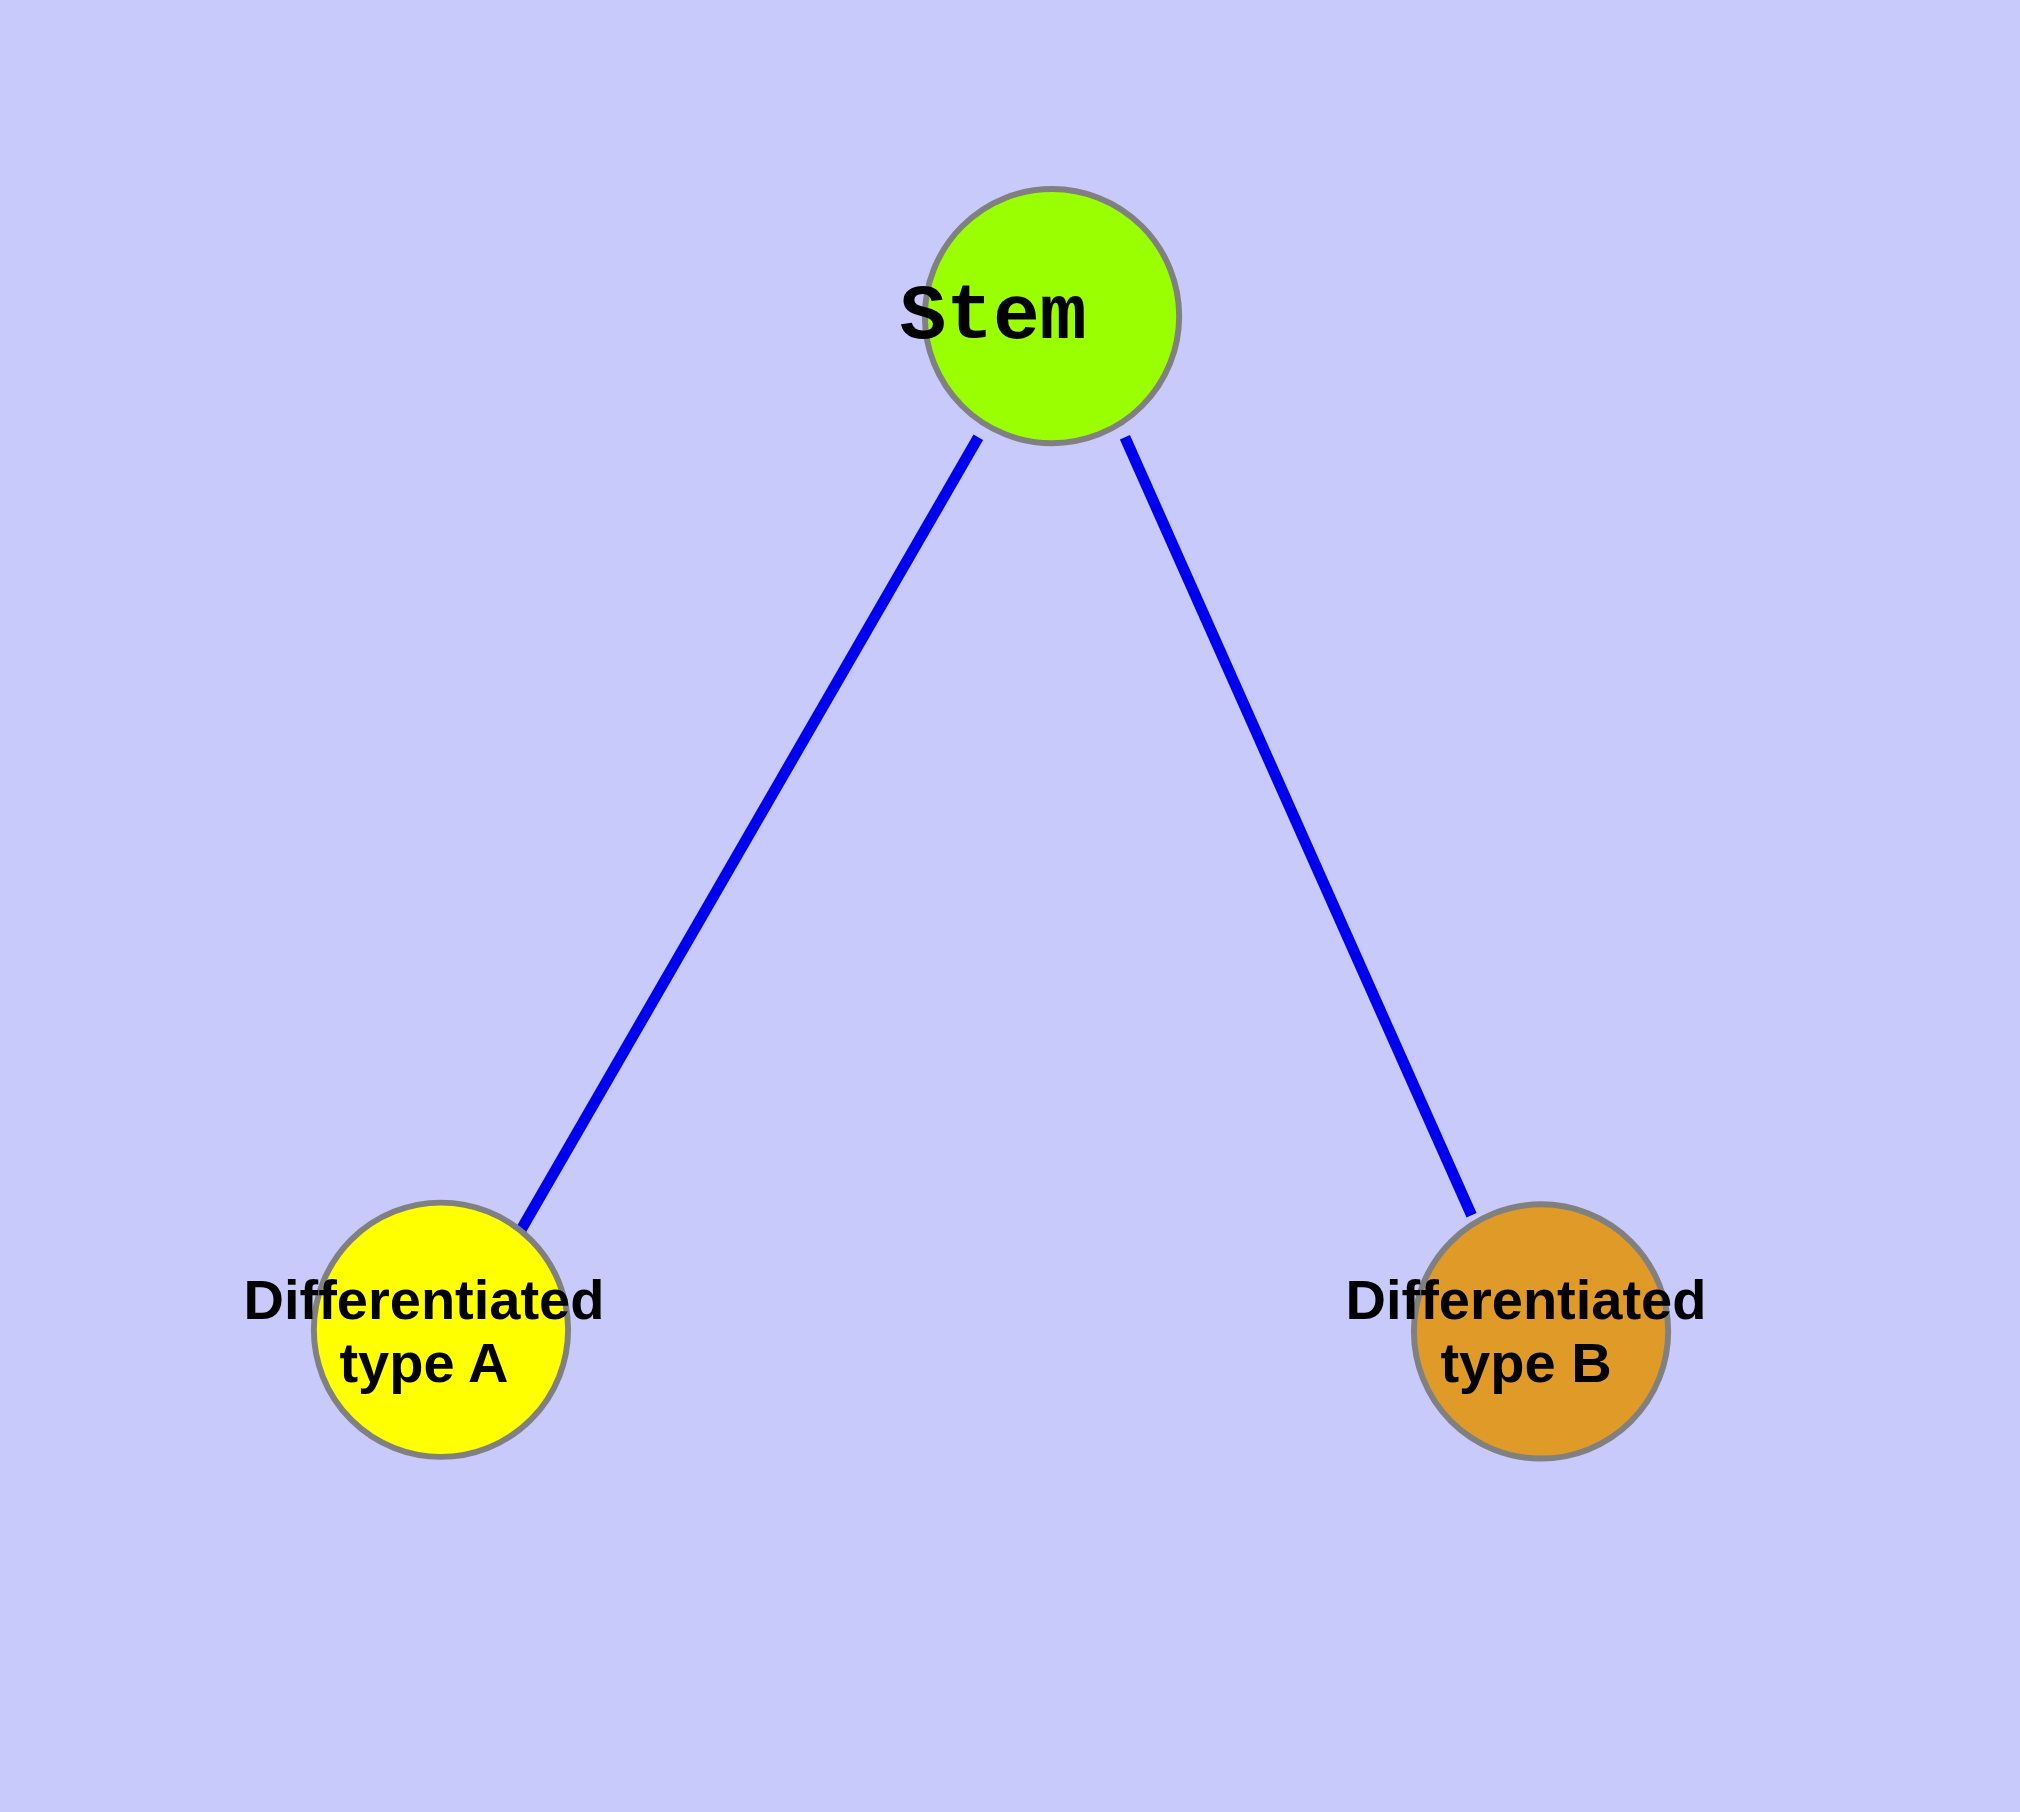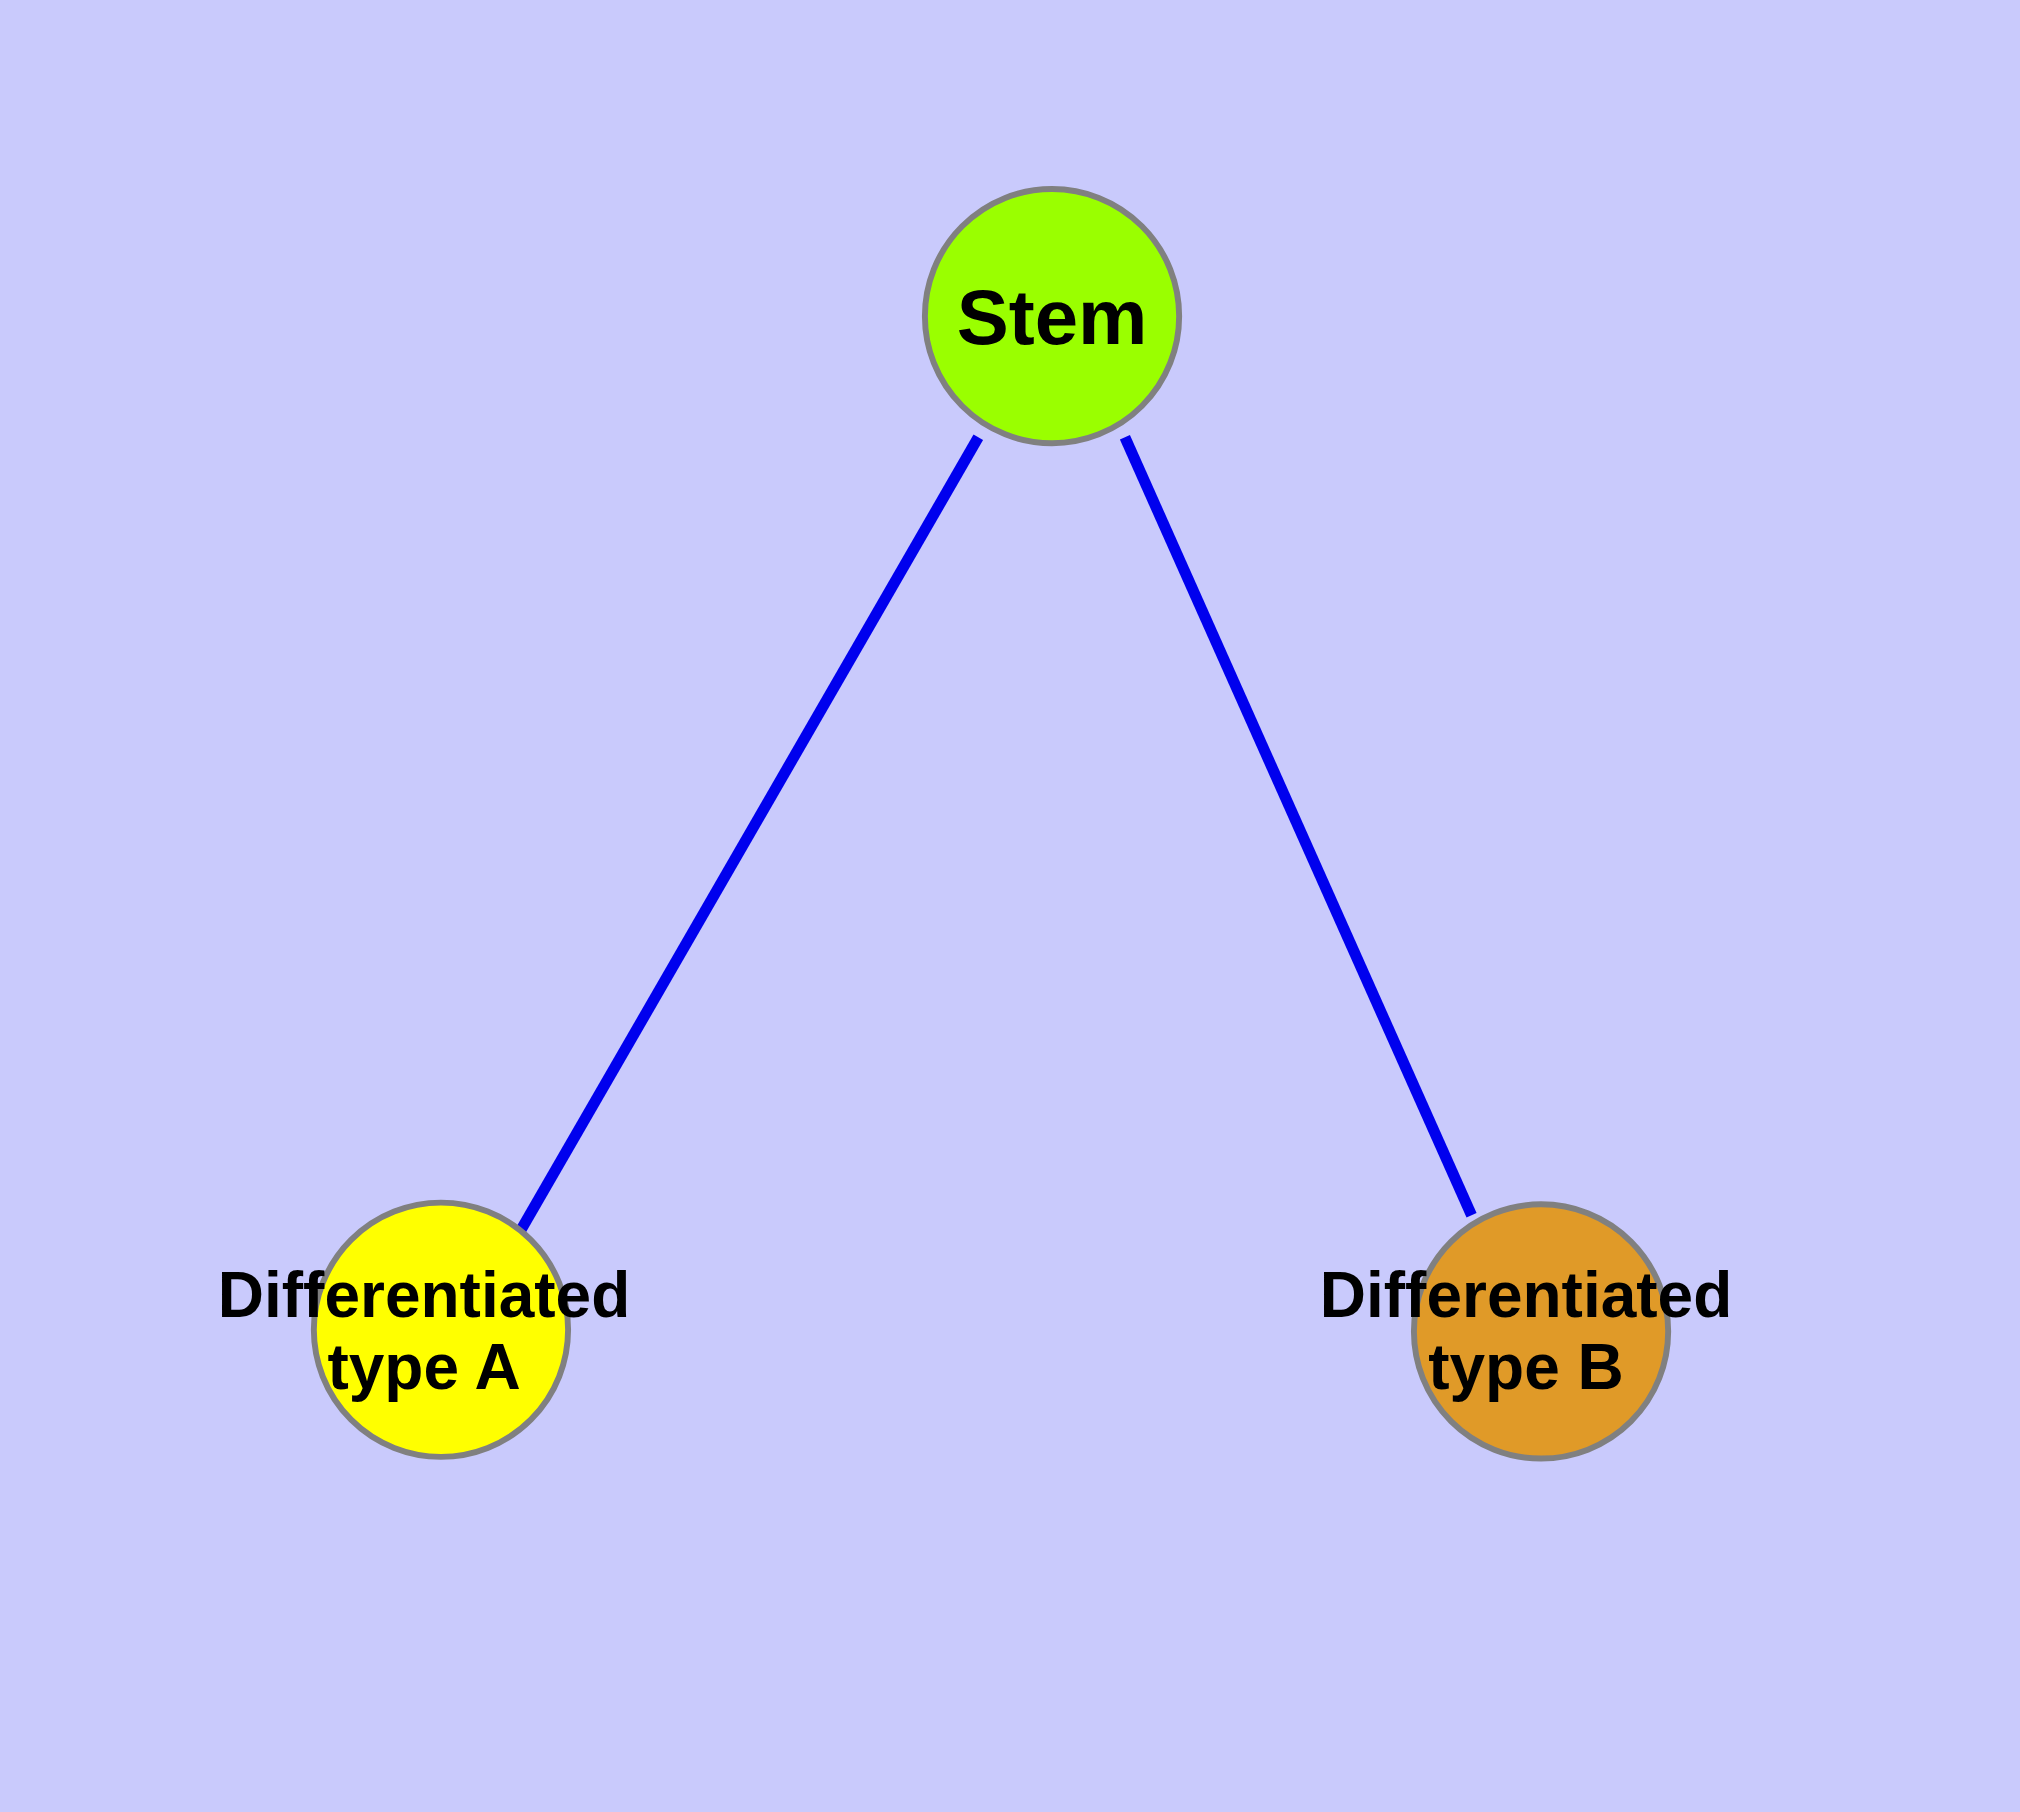--- a/index.html
+++ b/index.html
@@ -37,21 +37,21 @@
     font-weight: bold;
     line-height: 1.12;
     white-space: pre;
     pointer-events: none;
     transform: translate(-50%, -50%);
   }
   .label-stem {
     font-size: 78px;
   }
   .label-leaf {
-    font-size: 64px;
+    font-size: 56px;
   }
 </style>
 </head>
 <body>
 
 <div id="canvas">
 
   <div id="bg-rect"></div>
 
   <svg id="graph-svg" viewBox="0 0 2384 2138">
@@ -61,21 +61,21 @@
       <line x1="1327" y1="516" x2="1736" y2="1434" stroke="#0000ee" stroke-width="13" stroke-linecap="butt"></line>
     </g>
 
     <g>
       <circle cx="520" cy="1569" r="150" fill="#ffff00" stroke="#808080" stroke-width="7"></circle>
       <circle cx="1818" cy="1571" r="150" fill="#e09a28" stroke="#808080" stroke-width="7"></circle>
       <circle cx="1241" cy="373" r="150" fill="#9aff00" stroke="#808080" stroke-width="7"></circle>
     </g>
   </svg>
 
-  <div class="node-label label-stem" style="left:1052px; top:318px;">Stem</div>
+  <div class="node-label label-stem" style="left:993px; top:318px;font-family:Liberation Mono, monospace;">Stem</div>
 
   <div class="node-label label-leaf" style="left:424px; top:1332px;">Differentiated
 type A</div>
 
   <div class="node-label label-leaf" style="left:1526px; top:1332px;">Differentiated
 type B</div>
 
 </div>
 
 

